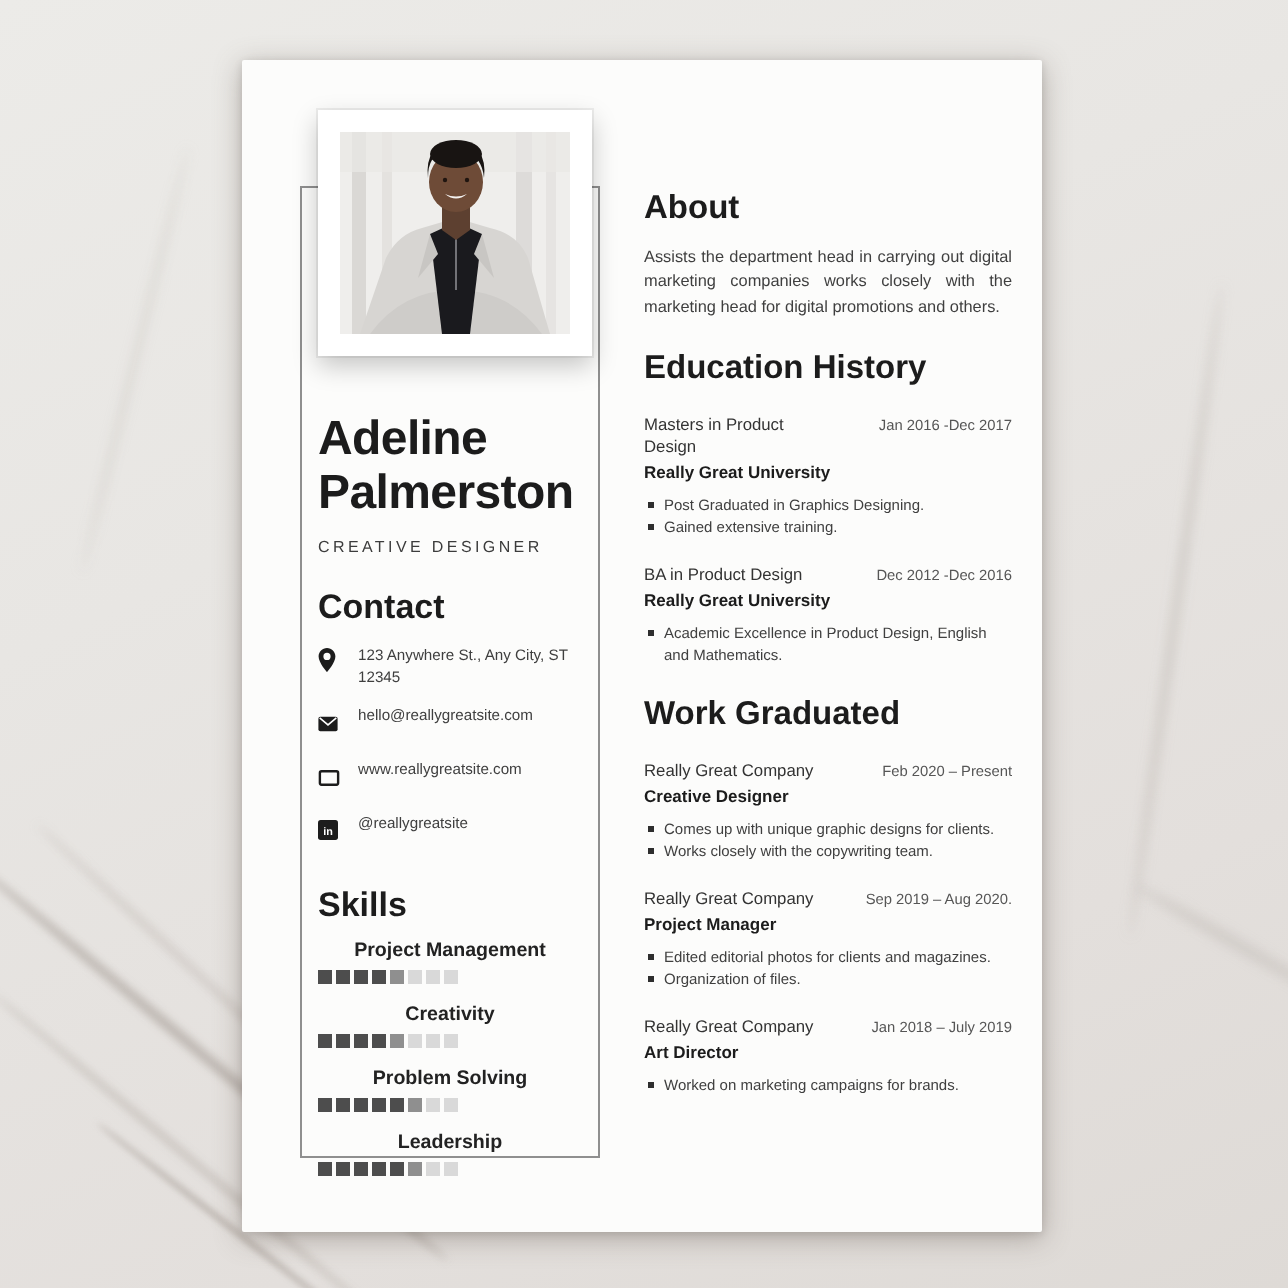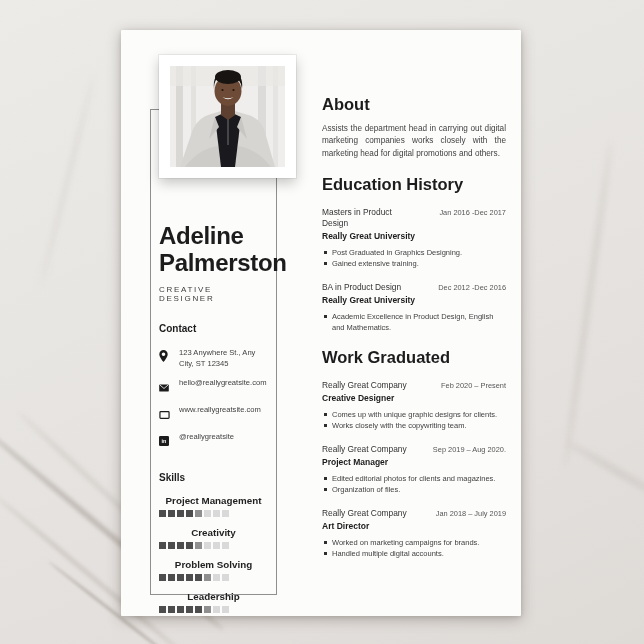--- a/index.html
+++ b/index.html
@@ -19,34 +19,34 @@
   .v4{left:30px;top:612px;width:170px;height:3px;transform:rotate(38deg);background:rgba(150,140,132,.5);filter:blur(1.5px);}
   .v5{left:586px;top:140px;width:4px;height:330px;transform:rotate(8deg);background:rgba(172,165,157,.4);filter:blur(3px);}
   .v6{left:66px;top:70px;width:3px;height:220px;transform:rotate(14deg);background:rgba(178,171,163,.32);filter:blur(3px);}
   .v7{left:560px;top:470px;width:120px;height:6px;transform:rotate(30deg);background:rgba(170,162,154,.3);filter:blur(3px);}
 
   .page{position:absolute;left:121px;top:30px;width:400px;height:586px;
     background:var(--page-bg);border-radius:1px;
     box-shadow:0 3px 14px rgba(110,100,92,.45),0 1px 4px rgba(0,0,0,.12);}
 
   
-  .leftbox{position:absolute;left:29px;top:79px;width:127px;height:486px;
+  .leftbox{position:absolute;left:29px;top:63px;width:150px;height:486px;
     border:1px solid var(--border-gray);}
   .leftbox-content{padding:112px 8px 0 8px;}
 
   .photo-frame{position:absolute;left:38px;top:25px;width:137px;height:123px;
     background:#fff;padding:11px;z-index:3;
     box-shadow:0 0 0 1px rgba(0,0,0,.06),0 5px 12px rgba(0,0,0,.22);}
   .photo-frame svg{display:block;width:100%;height:100%;}
 
   .name{font-size:24px;line-height:27px;font-weight:700;letter-spacing:-.3px;color:var(--text-dark);}
   .name span{display:block;}
   .job-title{margin-top:9px;font-size:8px;letter-spacing:1.7px;color:#3c3c3c;}
 
-  .side-heading{margin-top:16px;font-size:10px;line-height:19px;font-weight:700;color:var(--text-dark);}
+  .side-heading{margin-top:16px;font-size:17px;line-height:19px;font-weight:700;color:var(--text-dark);}
   .contact-list{margin-top:9px;list-style:none;}
   .contact-item{display:flex;margin-bottom:8px;}
   .contact-icon{flex:0 0 20px;padding-top:1px;}
   .contact-text{font-size:7.6px;line-height:11px;color:var(--text-body);}
 
   .skills-heading{margin-top:18px;}
   .skills-list{margin-top:8px;list-style:none;}
   .skill{margin-bottom:10px;}
   .skill-label{font-size:9.8px;line-height:11px;font-weight:700;color:#222;text-align:center;}
   .skill-squares{margin-top:4px;height:7px;display:flex;gap:2px;}
@@ -269,20 +269,19 @@
           </ul>
         </div>
         <div class="entry">
           <div class="entry-row">
             <span class="entry-title">Really Great Company</span>
             <span class="entry-date">Jan 2018 – July 2019</span>
           </div>
           <div class="entry-sub">Art Director</div>
           <ul class="bullets">
             <li>Worked on marketing campaigns for brands.</li>
-            <li>Handled multiple digital accounts.</li>
           </ul>
         </div>
       </div>
     </div>
 
   </div>
 </div>
 
 </body></html>

